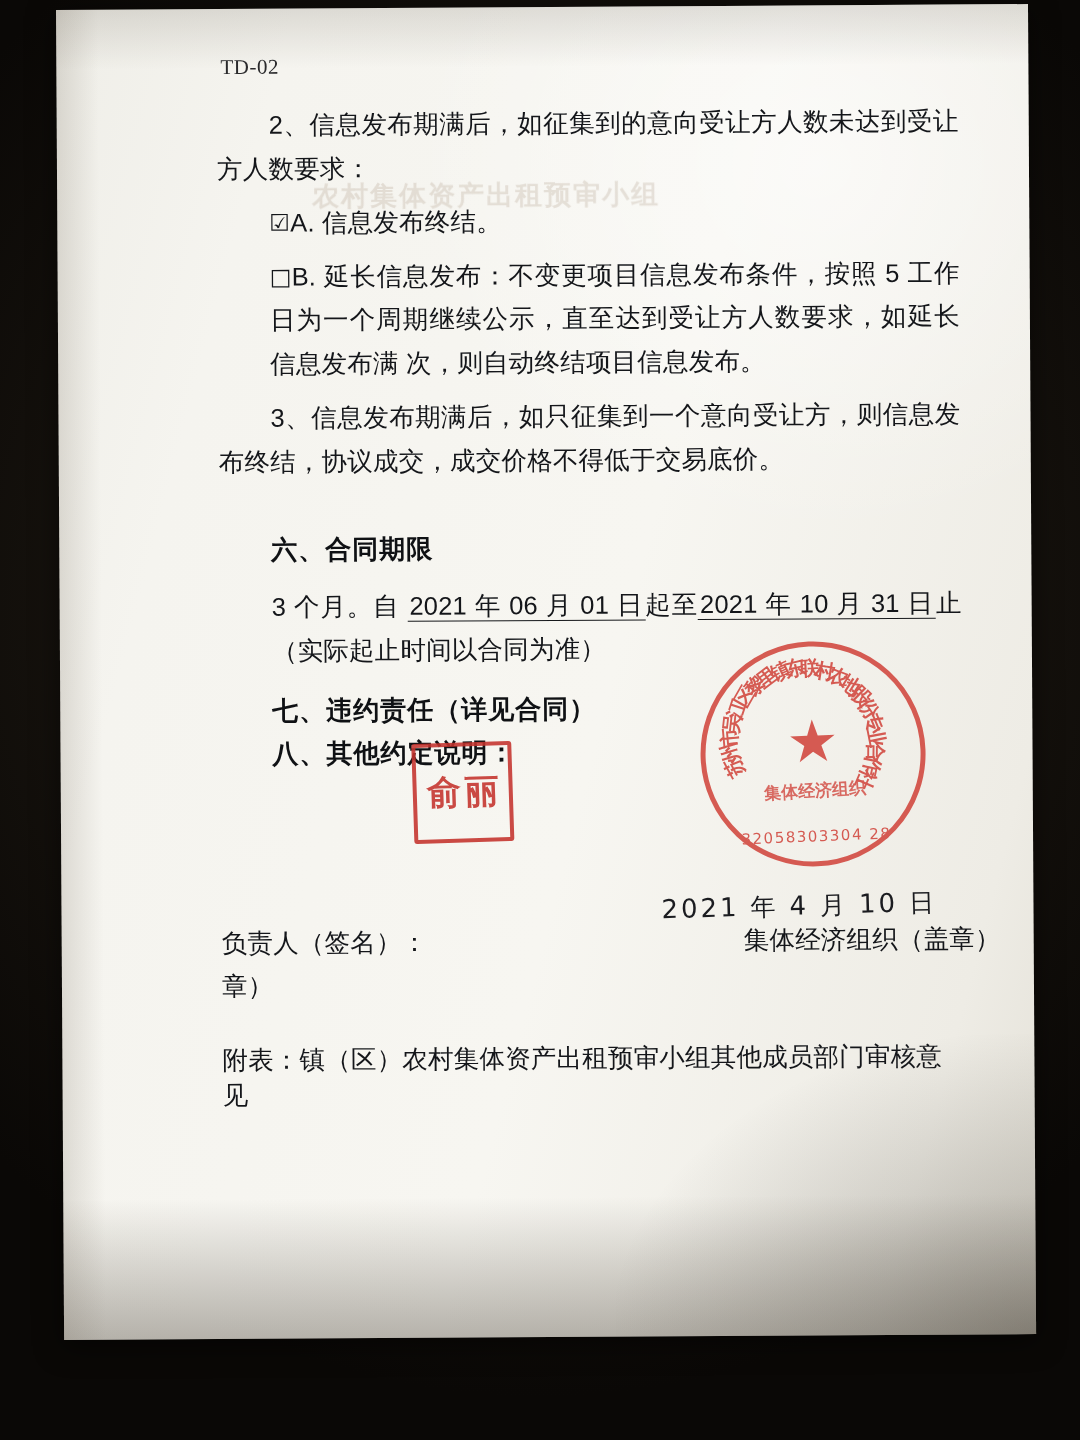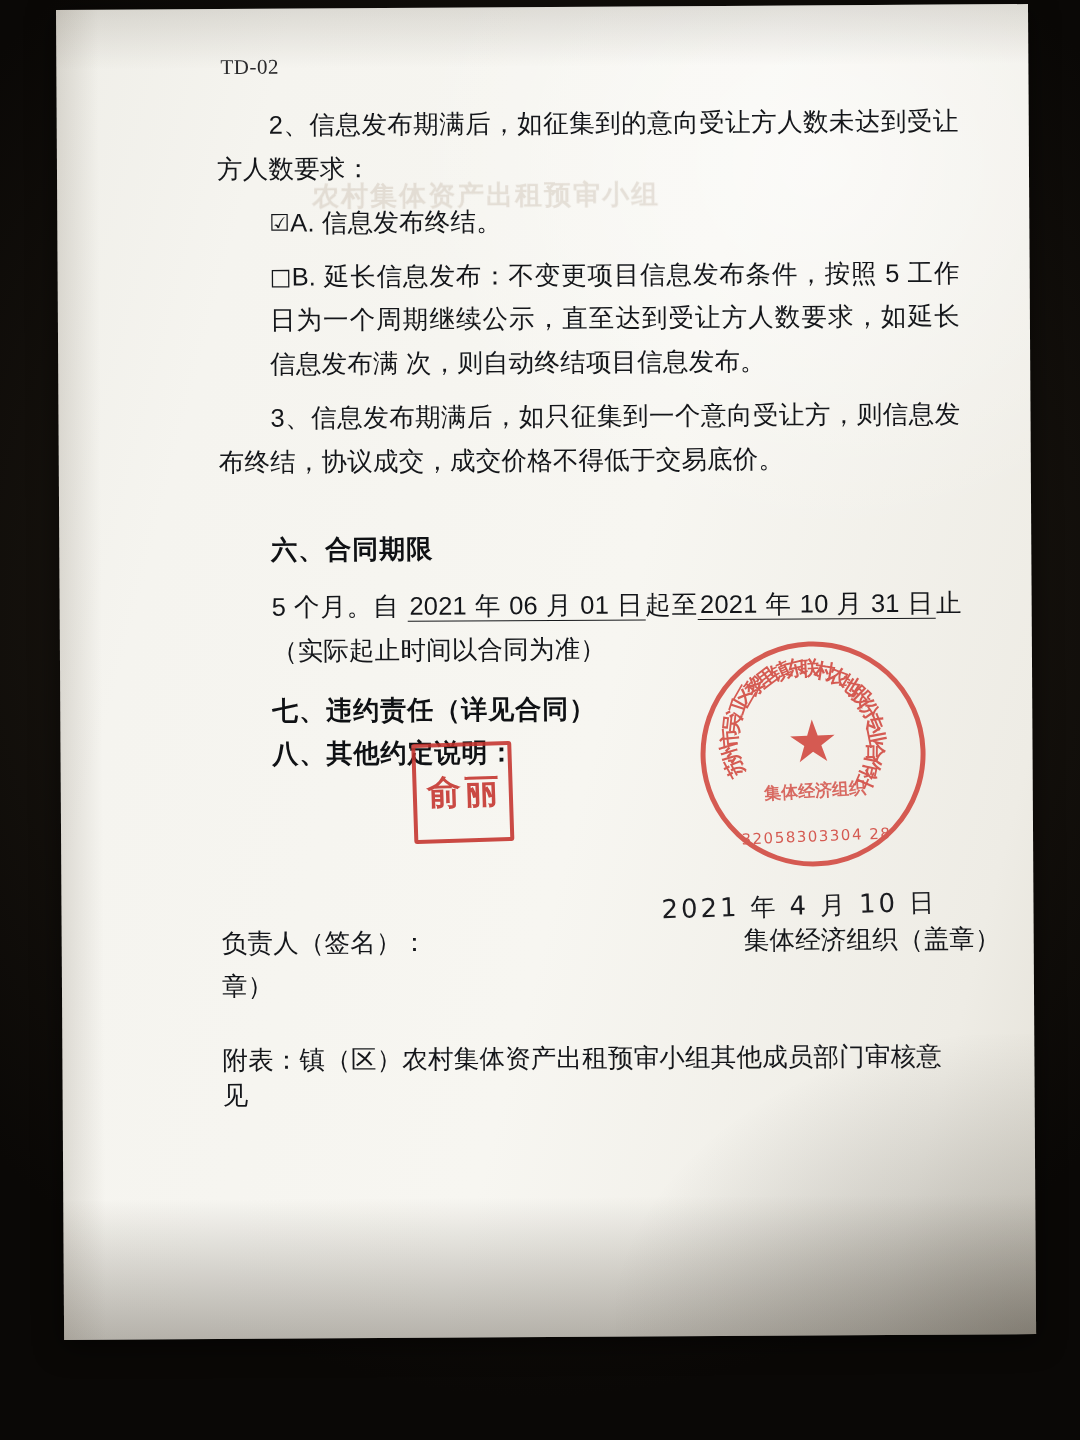--- a/index.html
+++ b/index.html
@@ -291,21 +291,21 @@
 
       <p class="p indent">3、信息发布期满后，如只征集到一个意向受让方，则信息发布终结，协议成交，成交价格不得低于交易底价。</p>
 
       <div class="gap-lg"></div>
 
       <p class="heading">六、合同期限</p>
 
       <div class="gap-md"></div>
 
       <p class="p indent2">
-        <span>5 个月。自</span>
+        <span>3 个月。自</span>
         <span class="u">2021 年 06 月 01 日</span><span>起至</span><span class="u">2021 年 10 月 31 日</span><span>止（实际起止时间以合同为准）</span>
       </p>
 
       <div class="gap-md"></div>
 
       <p class="heading">七、违约责任（详见合同）</p>
 
       <div class="gap-sm"></div>
 
       <p class="heading">八、其他约定说明：</p>

